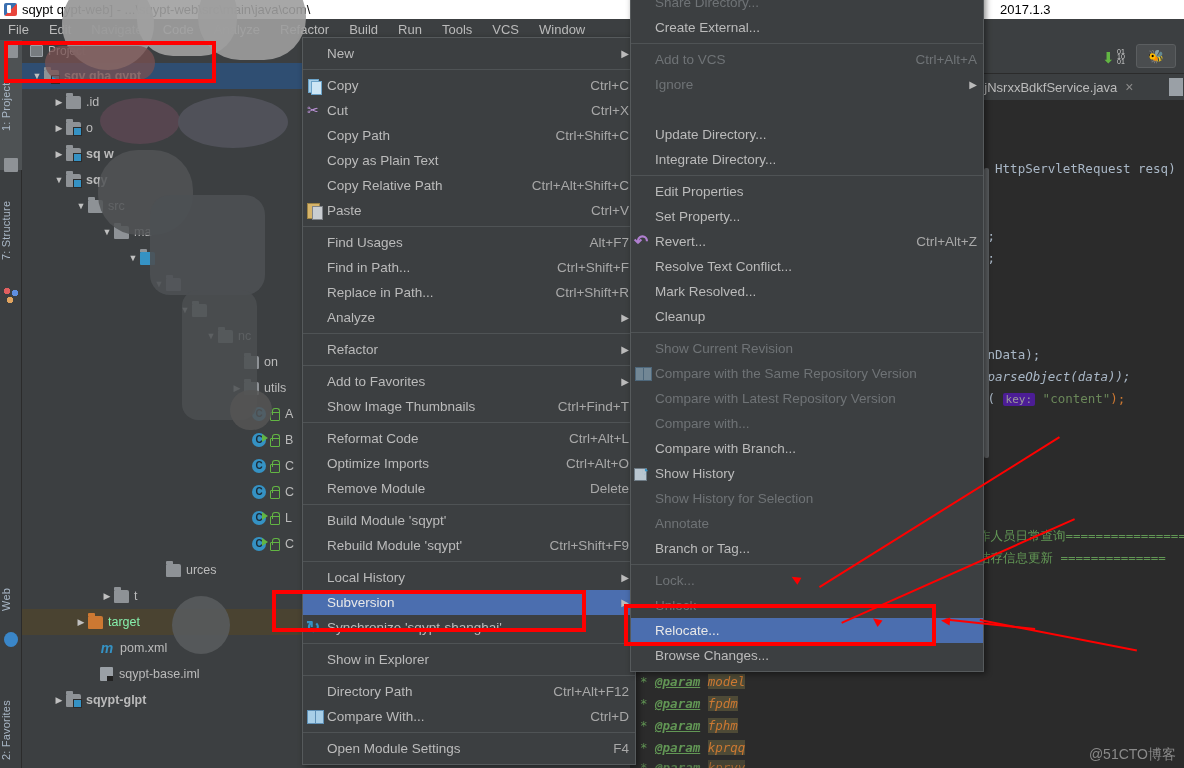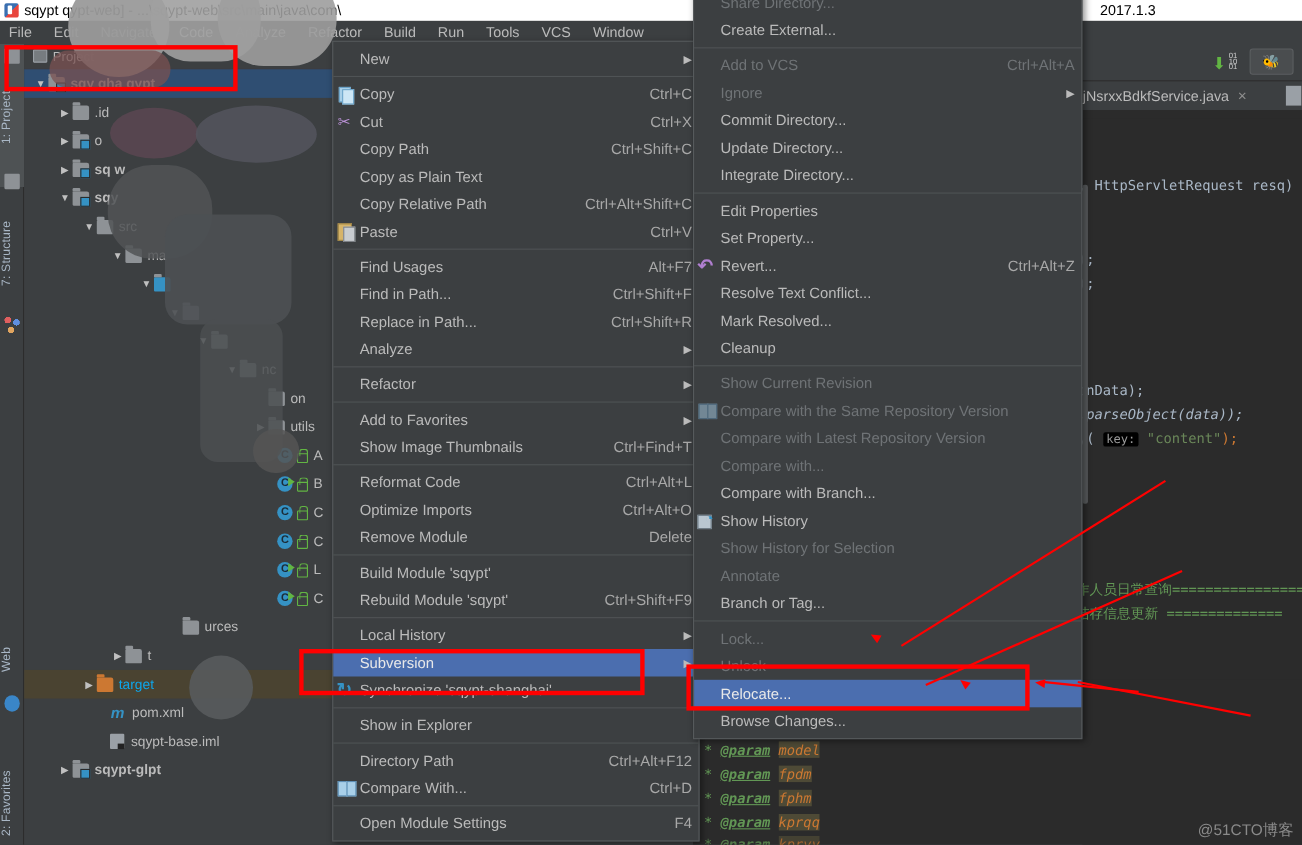--- a/index.html
+++ b/index.html
@@ -103,21 +103,21 @@
                 border-bottom:1px solid #2b2b2b; }
   .ed-tabbar { position:absolute; left:984px; top:74px; width:200px; height:26px; background:#3c3f41; }
   .ed-tab { position:absolute; left:0; top:0; height:26px; display:flex; align-items:center;
             color:#bbbbbb; font-size:13px; white-space:nowrap; }
   .ed-tab .closex { color:#8d8d8d; margin-left:8px; font-size:14px; }
   .code { position:absolute; left:984px; top:108px; width:200px; height:510px; background:#2b2b2b;
           font-family:"DejaVu Sans Mono", monospace; font-size:12.5px; color:#a9b7c6; overflow:hidden; }
   .cl { position:absolute; white-space:nowrap; }
   .kw { color:#cc7832; } .str { color:#6a8759; }
   .ital { font-style:italic; } .com-green { color:#629755; }
-  .hintbox { background:#000000; color:#9a9a9a; padding:0 3px; border-radius:2px; font-size:11px; }
+  .hintbox { background:#4c1d95; color:#9a9a9a; padding:0 3px; border-radius:2px; font-size:11px; }
 
   .docstrip { position:absolute; left:630px; top:664px; width:554px; height:104px; background:#2b2b2b; }
   .docline { position:absolute; white-space:nowrap; font-family:"DejaVu Sans Mono", monospace;
              font-size:12.5px; }
   .docline .at { color:#629755; font-weight:bold; font-style:italic; text-decoration: underline; }
   .docline .pv { color:#cc7832; font-style:italic; background:#4e4a36; }
   .docline .star { color:#629755; }
 
   .watermark { position:absolute; right:8px; bottom:4px; color:#8a8a8a; font-size:14px;
                font-family:"Liberation Sans", sans-serif; }
@@ -315,21 +315,21 @@
       <span>urces</span>
     </div>
     <div class="trow" style="padding-left:78px;">
       <span class="tw">▶</span>
       <span class="ficon"></span>
       <span>t</span>
     </div>
     <div class="trow sel-olive" style="padding-left:52px;">
       <span class="tw">▶</span>
       <span class="ficon orange"></span>
-      <span style="color:#0ea5e9;">target</span>
+      <span style="color:#86efac;">target</span>
     </div>
     <div class="trow" style="padding-left:78px;">
       <span class="m-ico">m</span>
       <span>pom.xml</span>
     </div>
     <div class="trow" style="padding-left:78px;">
       <span class="iml-ico"></span>
       <span>sqypt-base.iml</span>
     </div>
     <div class="trow" style="padding-left:30px;">
@@ -578,21 +578,20 @@
       <span class="mlabel">Add to VCS</span>
       <span class="mkey">Ctrl+Alt+A</span>
     </div>
     <div class="mrow disabled">
       <span class="micon"></span>
       <span class="mlabel">Ignore</span>
       <span class="marrow">▶</span>
     </div>
     <div class="mrow">
       <span class="micon"></span>
-      <span class="mlabel">Commit Directory...</span>
     </div>
     <div class="mrow">
       <span class="micon"></span>
       <span class="mlabel">Update Directory...</span>
     </div>
     <div class="mrow">
       <span class="micon"></span>
       <span class="mlabel">Integrate Directory...</span>
     </div>
     <div class="msep"></div>

